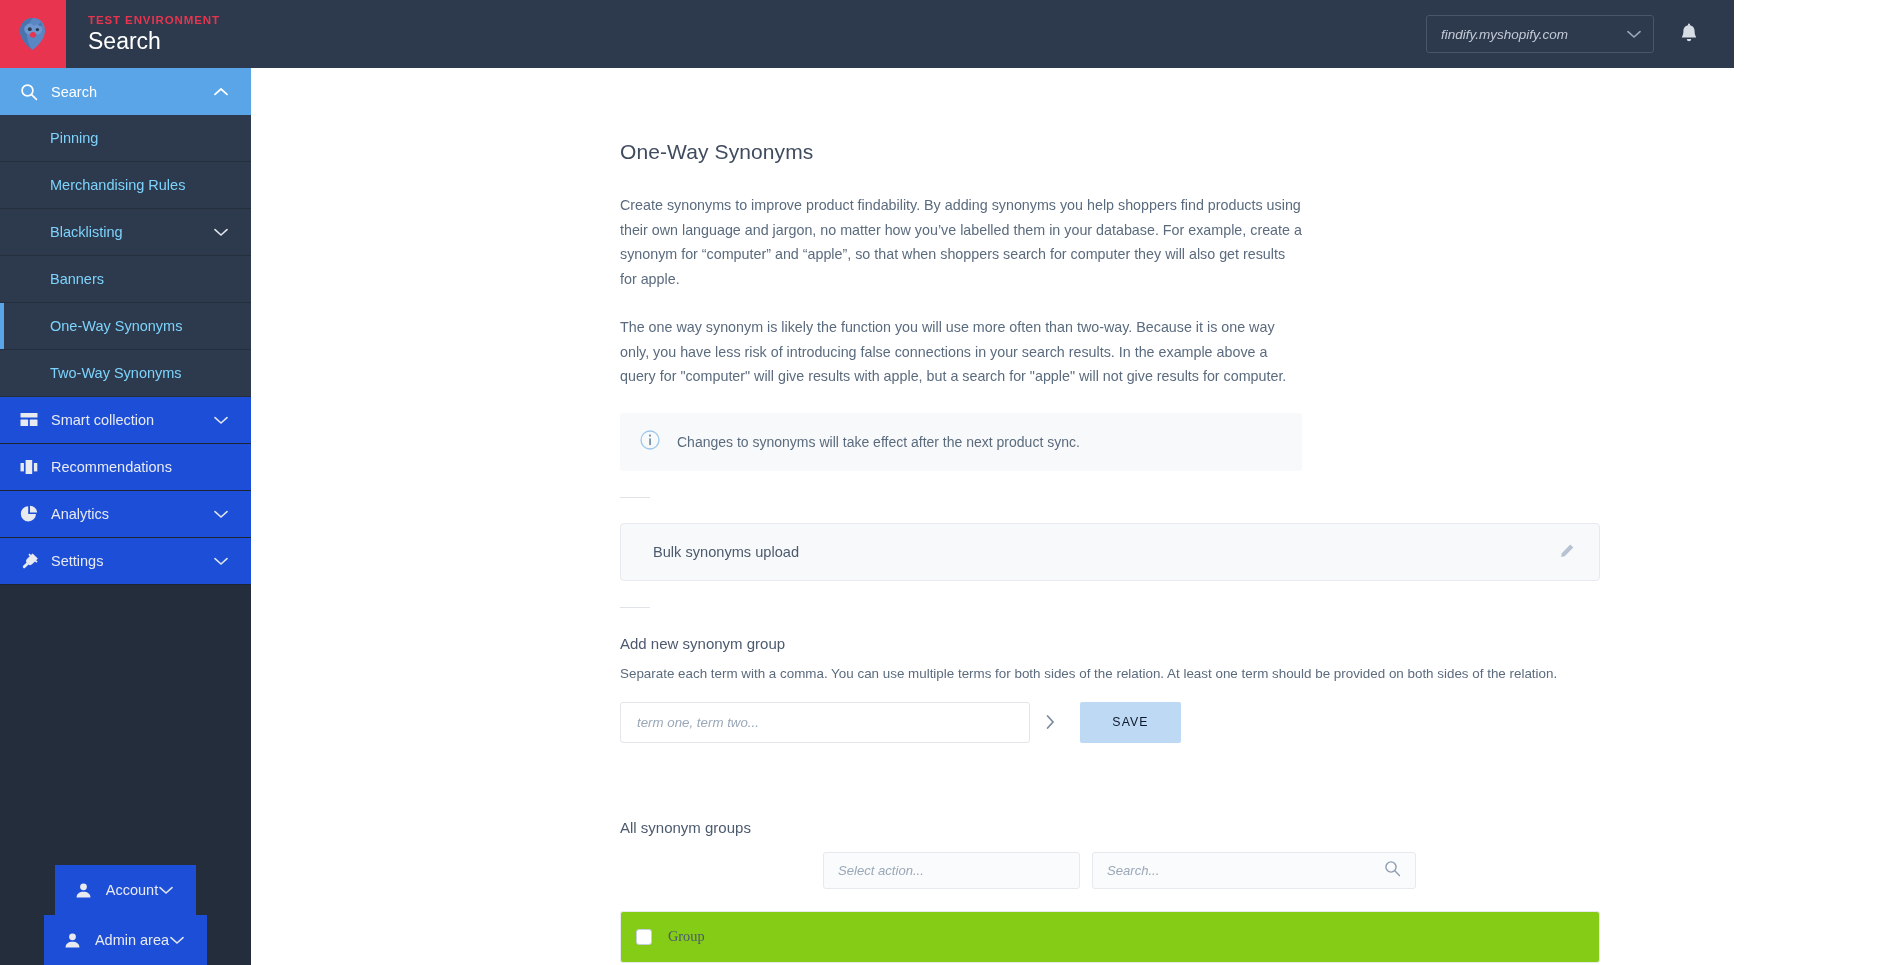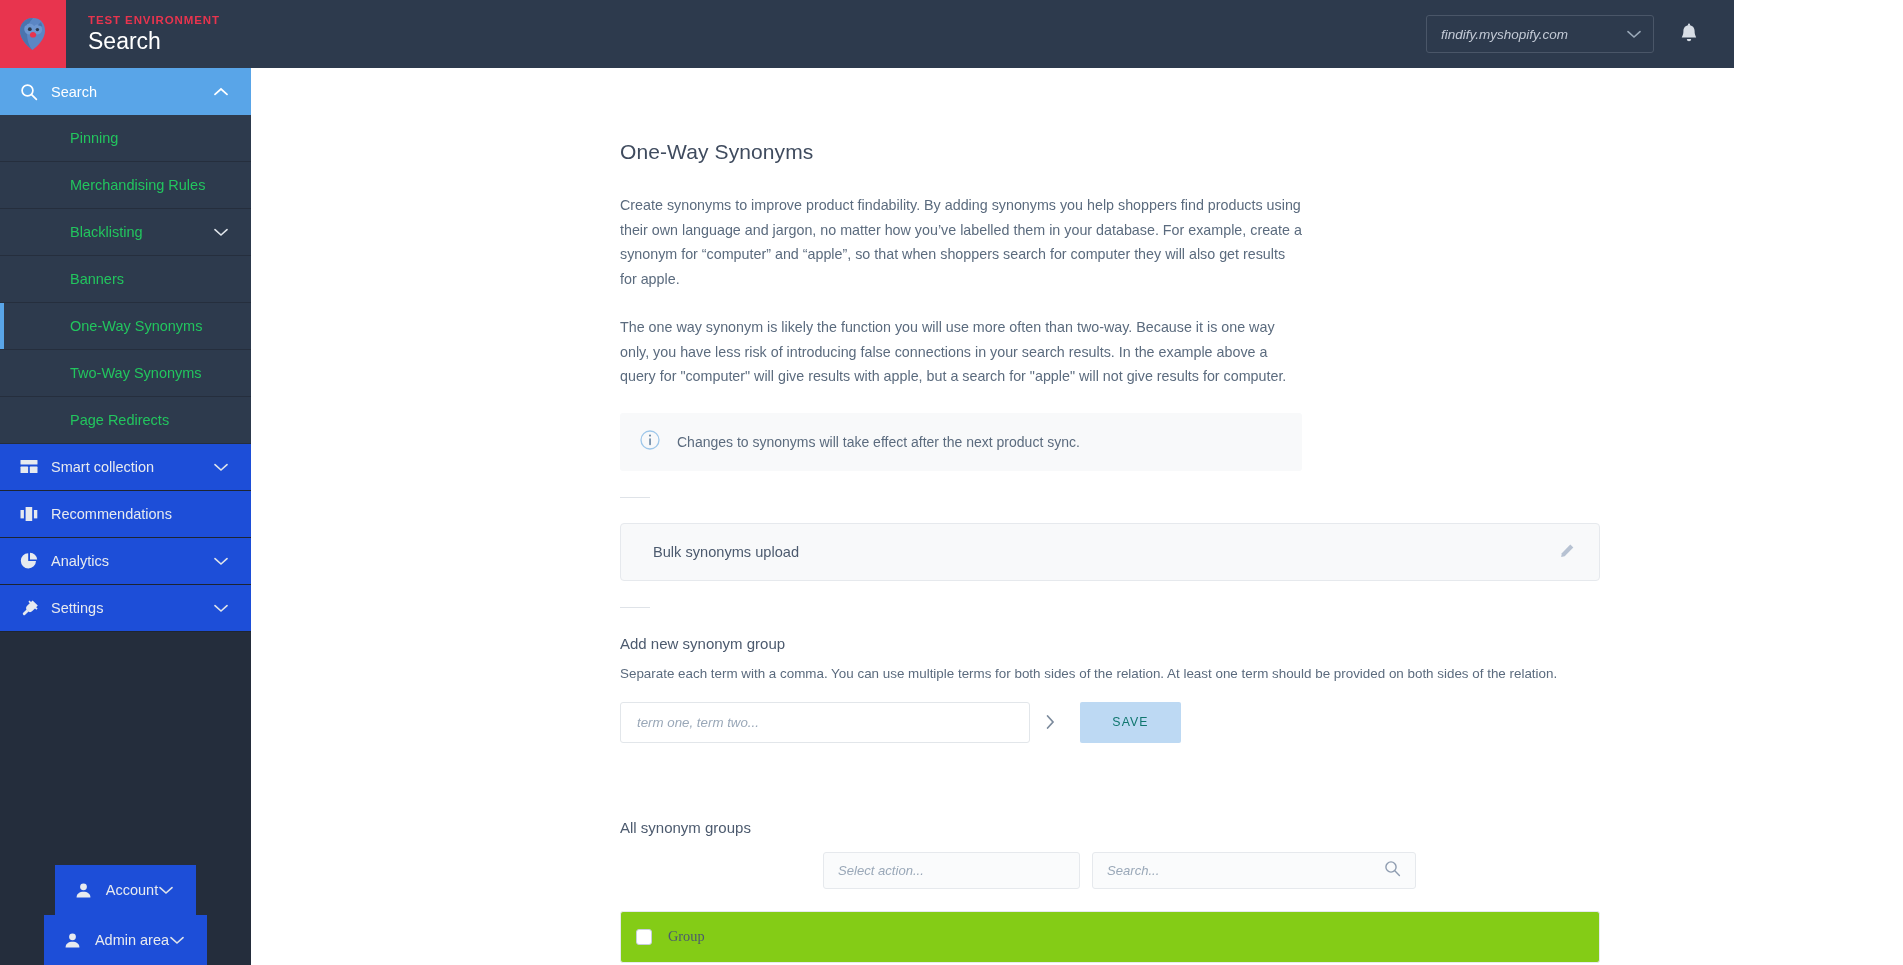--- a/index.html
+++ b/index.html
@@ -51,22 +51,22 @@
     display: flex; align-items: center; height: 47px; padding: 0 22px 0 20px;
     color: #e7eaef; font-size: 14.5px; cursor: pointer; position: relative;
     border-bottom: 1px solid #1d2532;
   }
   .nav-item .ico { width: 24px; flex: 0 0 24px; display: flex; align-items: center; }
   .nav-item .lbl { flex: 1; padding-left: 7px; white-space: nowrap; }
   .nav-item .chev { width: 16px; display: flex; align-items: center; justify-content: center; }
   .nav-item.head-active { background: #59a5e8; border-bottom: none; height: 47px; }
   .nav-item.head-active .lbl { color: #ffffff; }
   .nav-item.sub {
-    background: #2d3a4d; padding-left: 70px; height: 47px;
-    border-bottom: 1px solid #252e3d; color: #22c55e;
+    background: #2d3a4d; padding-left: 50px; height: 47px;
+    border-bottom: 1px solid #252e3d; color: #7dd3fc;
   }
   .nav-item.sub .lbl { padding-left: 0; }
   .nav-item.sub.active::before {
     content: ""; position: absolute; left: 0; top: 0; bottom: 0; width: 4px; background: #59a5e8;
   }
   .nav-item.plain { background: #1d4ed8; }
   .nav-spacer { flex: 1; background: #242d3c; }
   .nav-bottom { display: flex; flex-direction: column; align-items: center; }
   .nav-bottom .nav-item { border-bottom: none; height: 50px; }
 
@@ -104,21 +104,21 @@
     font-family: "Liberation Sans", sans-serif; outline: none;
   }
   .txt-input::placeholder { color: #9aa8b8; font-style: italic; }
   .inp-a { width: 410px; }
   .inp-b { width: 407px; }
   .arrow-sep {
     width: 40px; display: flex; align-items: center; justify-content: center;
     color: #8a98a9; font-size: 13px;
   }
   .save-btn {
-    width: 101px; height: 41px; background: #bdd9f3; color: #0f766e; border: none;
+    width: 101px; height: 41px; background: #bdd9f3; color: #0f172a; border: none;
     font-size: 12.3px; letter-spacing: 1.1px; margin-left: 10px; border-radius: 2px;
     font-family: "Liberation Sans", sans-serif; cursor: pointer;
   }
 
   .groups-title { font-size: 15px; color: #4c5a6e; margin-top: 76px; }
 
   .table-tools { display: flex; margin-top: 16px; padding-left: 203px; gap: 12px; }
   .tool-box {
     height: 37px; border: 1px solid #e6e9ed; border-radius: 3px; background: #fafbfc;
     display: flex; align-items: center; padding: 0 14px;
@@ -220,23 +220,20 @@
         </div>
         <div class="nav-item sub">
           <span class="lbl">Banners</span>
         </div>
         <div class="nav-item sub active">
           <span class="lbl">One-Way Synonyms</span>
         </div>
         <div class="nav-item sub">
           <span class="lbl">Two-Way Synonyms</span>
         </div>
-        <div class="nav-item sub">
-          <span class="lbl">Page Redirects</span>
-        </div>
 
         <div class="nav-item plain">
           <span class="ico">
             <svg width="18" height="16" viewBox="0 0 18 16">
                 <rect x="0.5" y="1" width="17" height="4.6" rx="0.6" fill="#e7eaef"></rect>
                 <rect x="0.5" y="7.6" width="7.6" height="6.4" rx="0.6" fill="#e7eaef"></rect>
                 <rect x="9.8" y="7.6" width="7.7" height="6.4" rx="0.6" fill="#e7eaef"></rect>
               </svg>
           </span>
           <span class="lbl">Smart collection</span>

